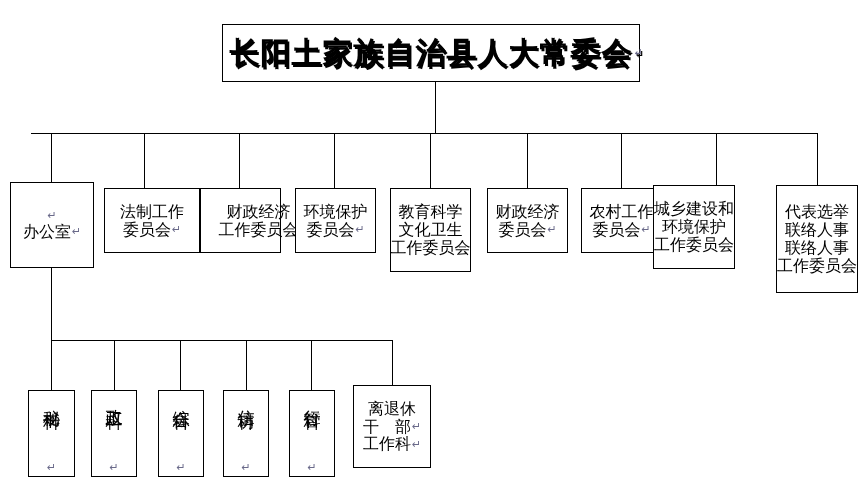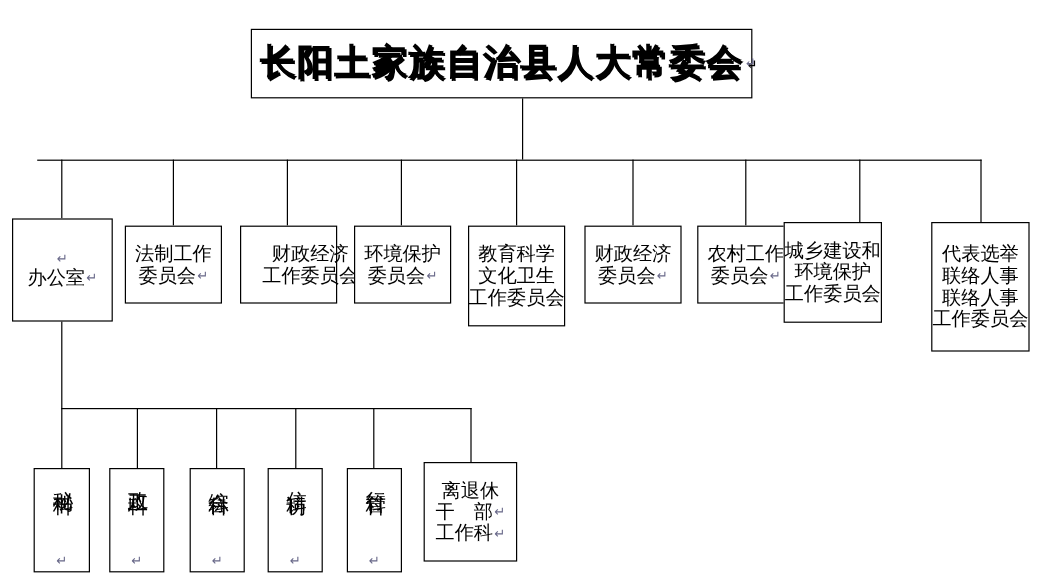--- a/index.html
+++ b/index.html
@@ -83,21 +83,21 @@
   }
   .line{position:absolute;background:#000000;}
   .hline{height:1px;}
   .vline{width:1px;}
 </style>
 </head>
 <body>
 
 <div id="canvas">
 
-  <div class="box title-box" style="left:209px;top:24px;width:418px;height:58px;padding-left:11px;">
+  <div class="box title-box" style="left:222px;top:24px;width:418px;height:58px;padding-left:11px;">
     <span class="title-text">长阳土家族自治县人大常委会</span>
     <span class="pilcrow-inline">↵</span>
   </div>
 
   <div class="line vline" style="left:435px;top:82px;height:51px;"></div>
 
   <div class="line hline" style="left:31px;top:133px;width:787px;"></div>
 
   <div class="line vline" style="left:51px;top:133px;height:49px;"></div>
   <div class="line vline" style="left:144px;top:133px;height:55px;"></div>
@@ -107,21 +107,21 @@
   <div class="line vline" style="left:527px;top:133px;height:55px;"></div>
   <div class="line vline" style="left:621px;top:133px;height:55px;"></div>
   <div class="line vline" style="left:716px;top:133px;height:52px;"></div>
   <div class="line vline" style="left:817px;top:133px;height:52px;"></div>
 
   <div class="box unit-box" style="left:10px;top:182px;width:84px;height:86px;">
     <span class="pilcrow pilcrow-above">↵</span>
     <span class="unit-line"><span>办公室</span><span class="pilcrow-inline">↵</span></span>
   </div>
 
-  <div class="box unit-box" style="left:104px;top:188px;width:81px;height:65px;">
+  <div class="box unit-box" style="left:104px;top:188px;width:96px;height:65px;">
     <span class="unit-line">法制工作</span>
     <span class="unit-line"><span>委员会</span><span class="pilcrow-inline">↵</span></span>
   </div>
 
   <div class="box unit-box" style="left:200px;top:188px;width:81px;height:65px;padding-left:36px;">
     <span class="unit-line">财政经济</span>
     <span class="unit-line">工作委员会</span>
   </div>
 
   <div class="box unit-box" style="left:295px;top:188px;width:81px;height:65px;">

